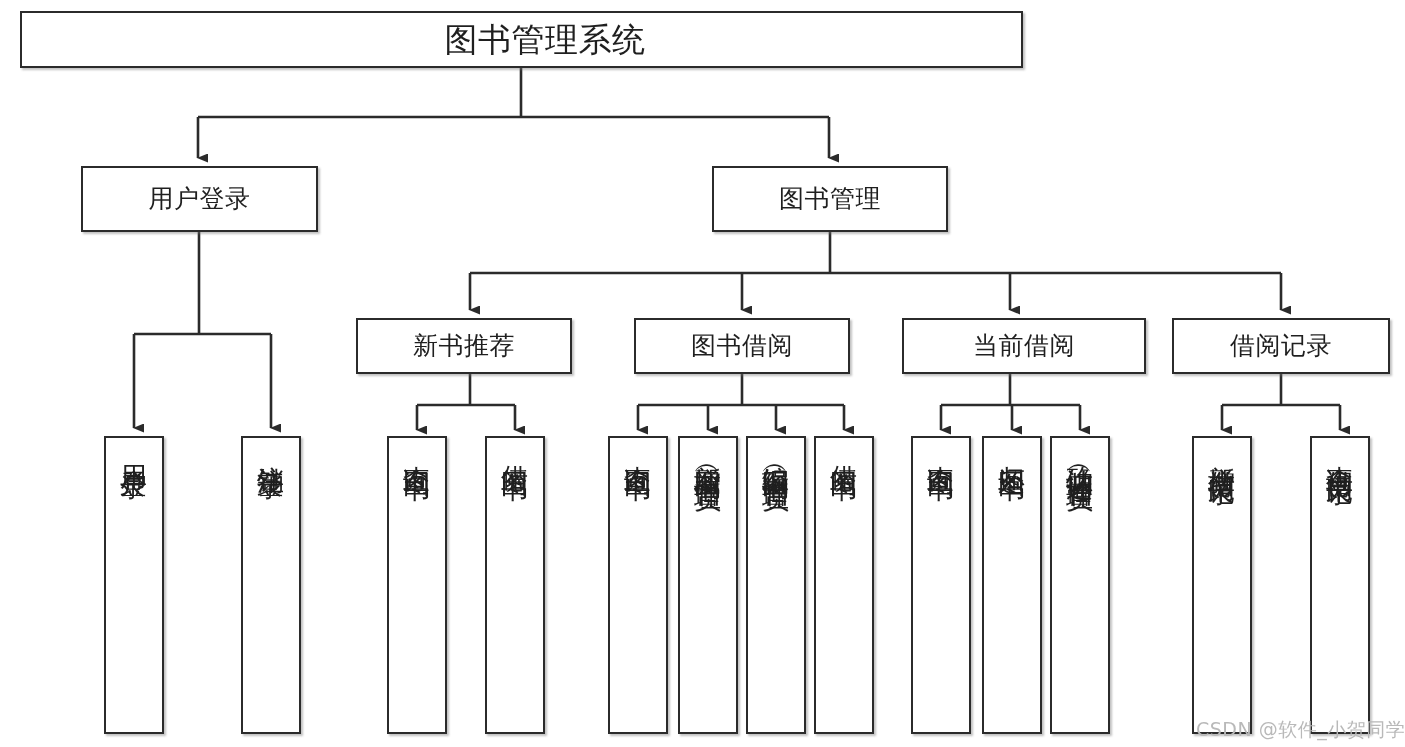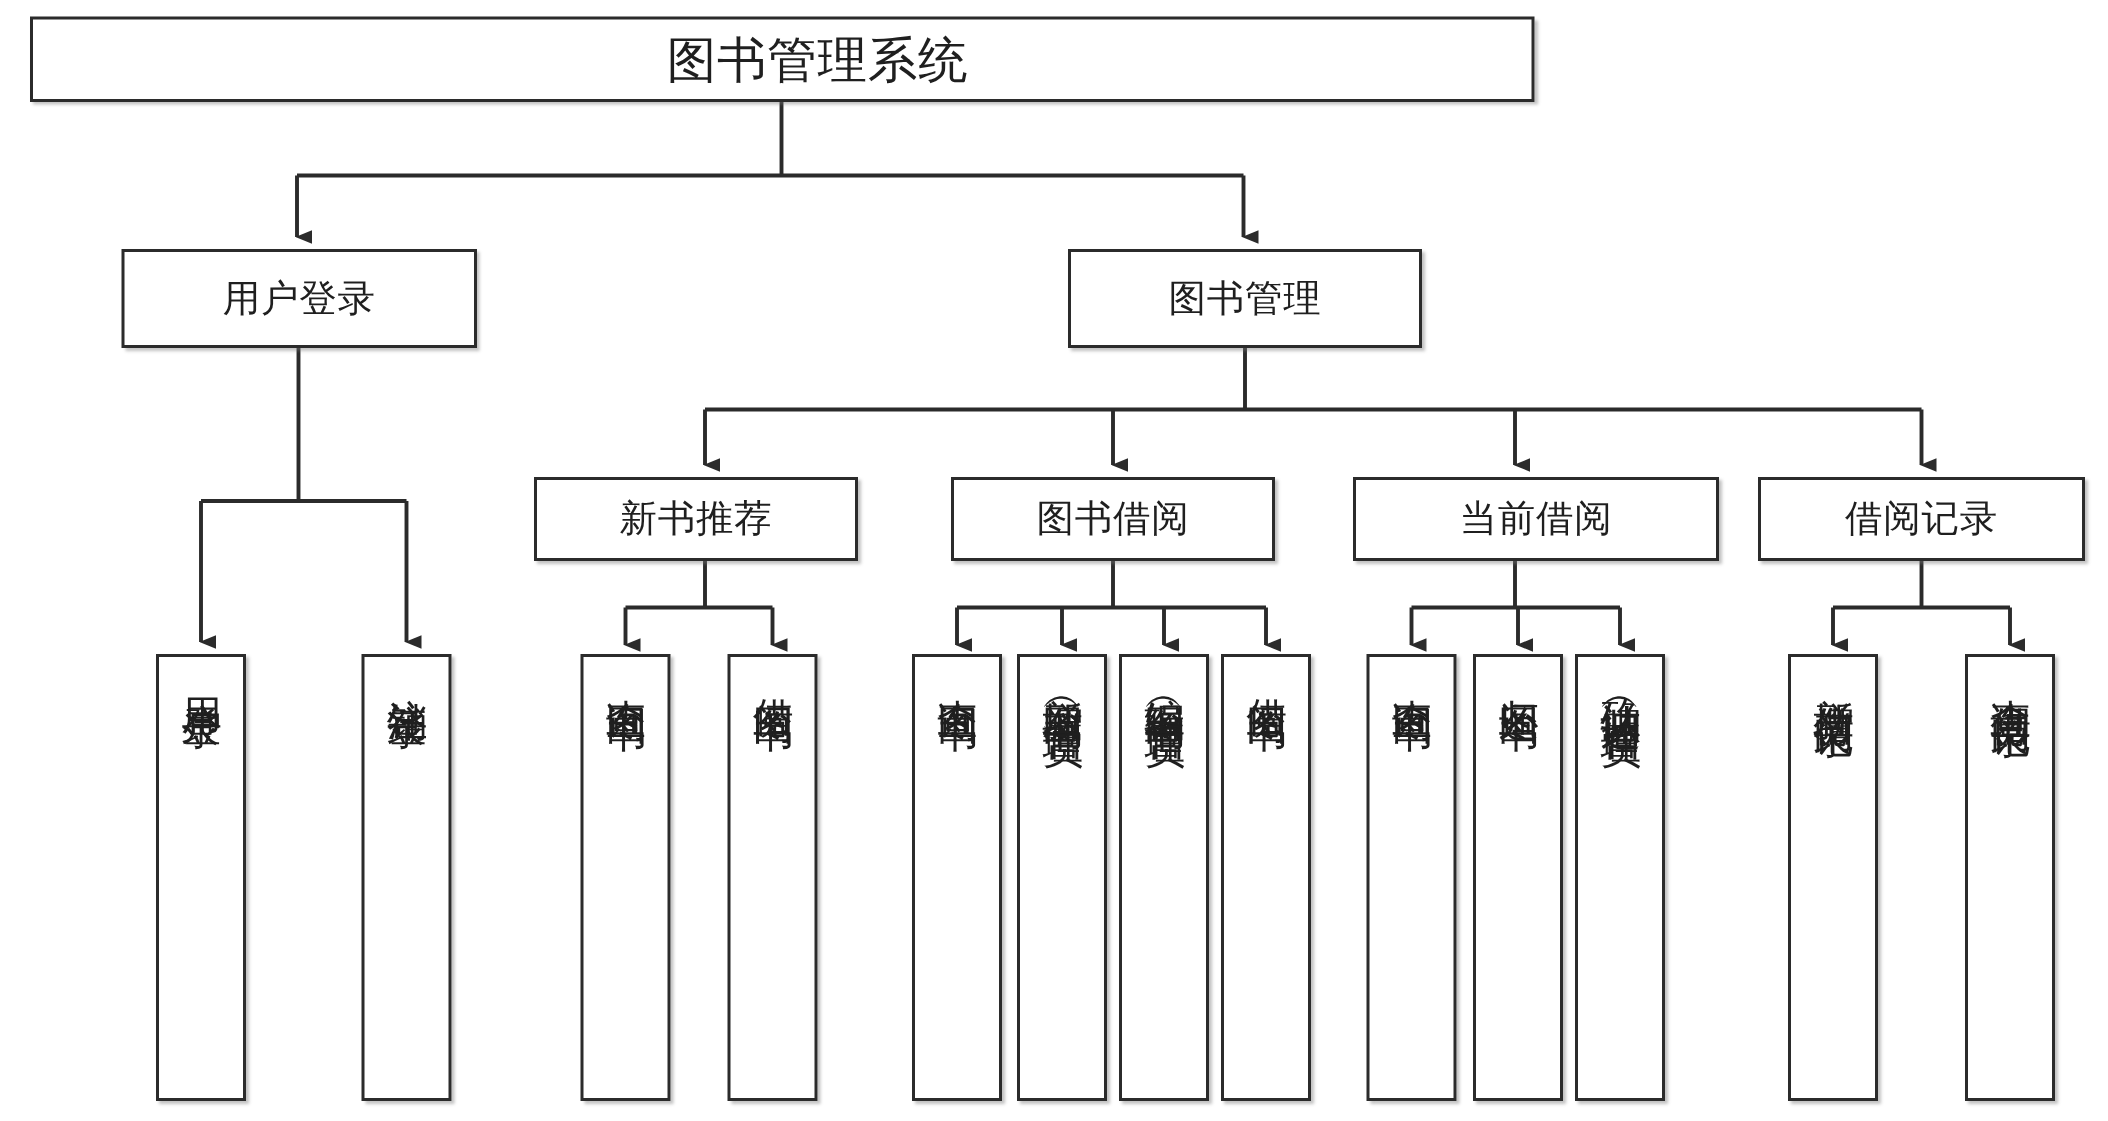--- a/index.html
+++ b/index.html
@@ -170,14 +170,15 @@
         <span class="label">确认归还（管理员）</span>
       </div>
       <div class="node leaf vert" style="left: 1192px; top: 436px; width: 60px; height: 298px;">
         <span class="label">新增借阅记录</span>
       </div>
       <div class="node leaf vert" style="left: 1310px; top: 436px; width: 60px; height: 298px;">
         <span class="label">查询借阅记录</span>
       </div>
     </div>
 
+  <div class="watermark" style="left: 1196px; top: 717px;">CSDN @软件_小贺同学</div>
 
 </div>
 
 </body></html>

